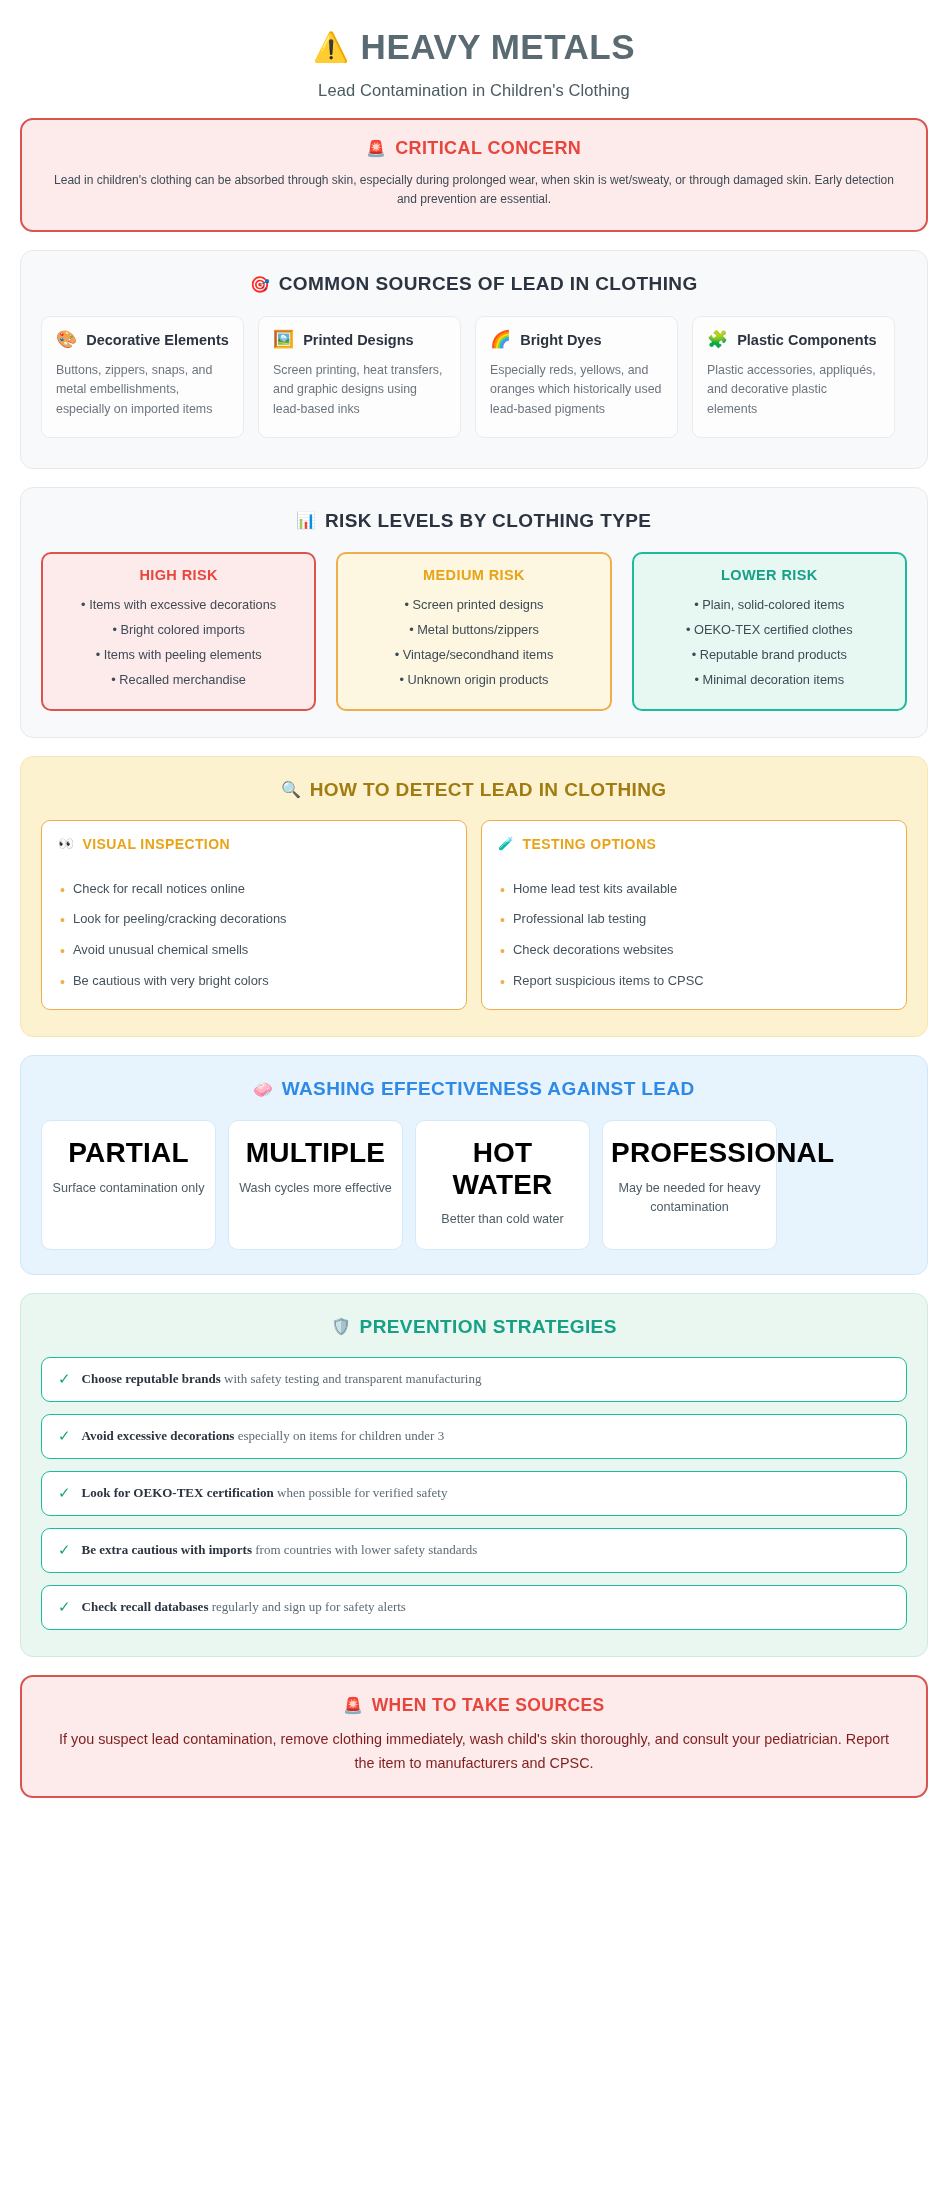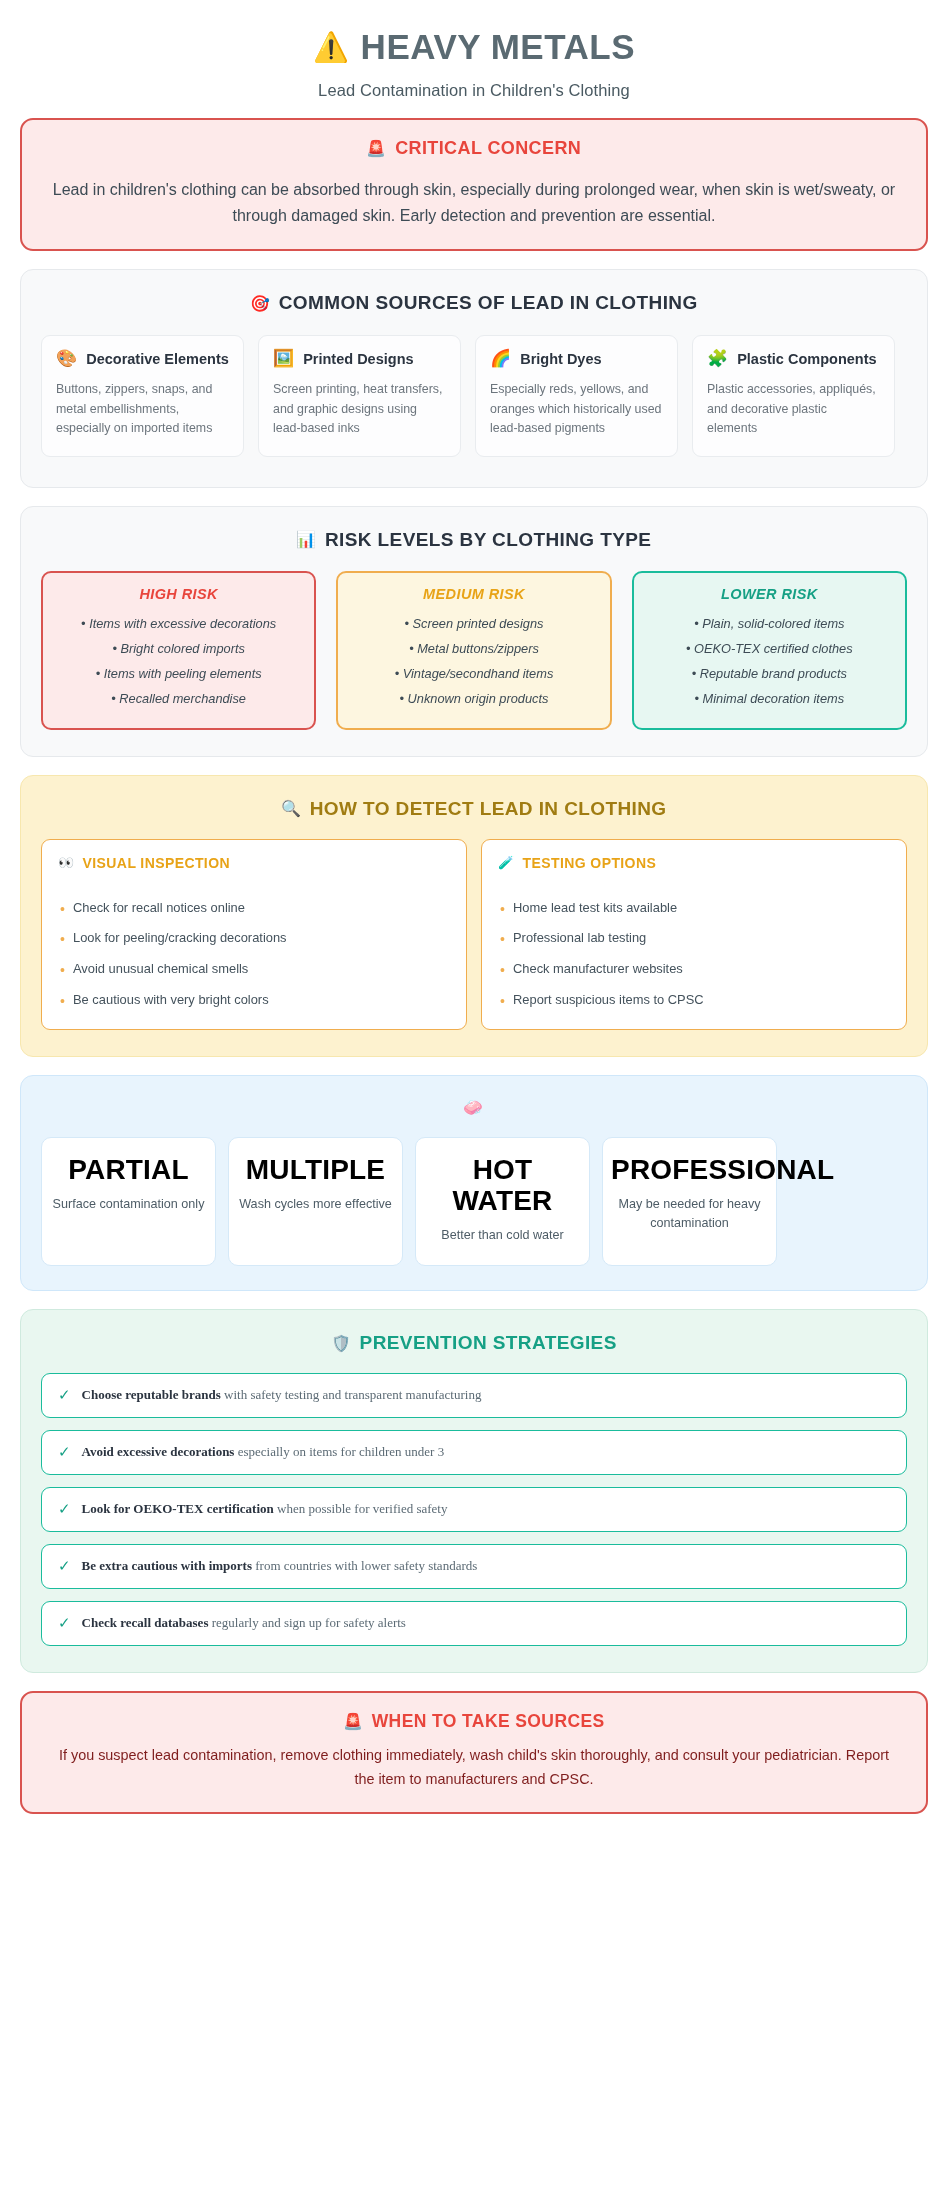--- a/index.html
+++ b/index.html
@@ -67,23 +67,23 @@
   .sec-title .emo { font-size: 16px; }
 
   
   .critical {
     background: #fdeaea;
     border: 2px solid #d9534f;
     padding: 18px 28px 20px 28px;
   }
   .critical .sec-title { color: #e8453c; font-size: 18px; }
   .critical p {
-    margin-top: 18px;
-    text-align: center;
-    font-size: 16px;
+    margin-top: 12px;
+    text-align: center;
+    font-size: 12px;
     line-height: 1.65;
     color: #3d4b55;
     font-family: "Liberation Sans Narrow", "Liberation Sans", sans-serif;
   }
 
   
   .sources {
     background: #f8f9fa;
     border: 1px solid #e6e9ec;
     padding: 22px 20px 30px 20px;
@@ -122,21 +122,21 @@
   }
 
   
   .risk {
     background: #f8f9fa;
     border: 1px solid #e6e9ec;
     padding: 22px 20px 26px 20px;
   }
   .risk .sec-title { color: #2b3440; margin-bottom: 20px; }
 
-  .risk-grid { display: flex; gap: 20px; font-style: italic; }
+  .risk-grid { display: flex; gap: 20px; }
   .risk-card {
     flex: 1;
     border-radius: 10px;
     border: 2px solid;
     padding: 13px 10px 16px 10px;
     text-align: center;
   }
   .risk-card h4 {
     font-family: "Liberation Sans Narrow", "Liberation Sans", sans-serif;
     font-size: 14.5px;
@@ -436,31 +436,32 @@
       </div>
 
       <div class="detect-card">
         <div class="dc-head">
           <span class="emo">🧪</span>
           <span>TESTING OPTIONS</span>
         </div>
         <ul>
           <li>Home lead test kits available</li>
           <li>Professional lab testing</li>
-          <li>Check manufacturer websites</li>
+          <li>Check decorations websites</li>
           <li>Report suspicious items to CPSC</li>
         </ul>
       </div>
 
     </div>
   </div>
 
   <div class="section wash">
     <div class="sec-title">
       <span class="emo">🧼</span>
+      <span>WASHING EFFECTIVENESS AGAINST LEAD</span>
     </div>
 
     <div class="wash-grid">
       <div class="wash-card">
         <div class="wash-big">PARTIAL</div>
         <div class="wash-sub">Surface contamination only</div>
       </div>
       <div class="wash-card">
         <div class="wash-big">MULTIPLE</div>
         <div class="wash-sub">Wash cycles more effective</div>

